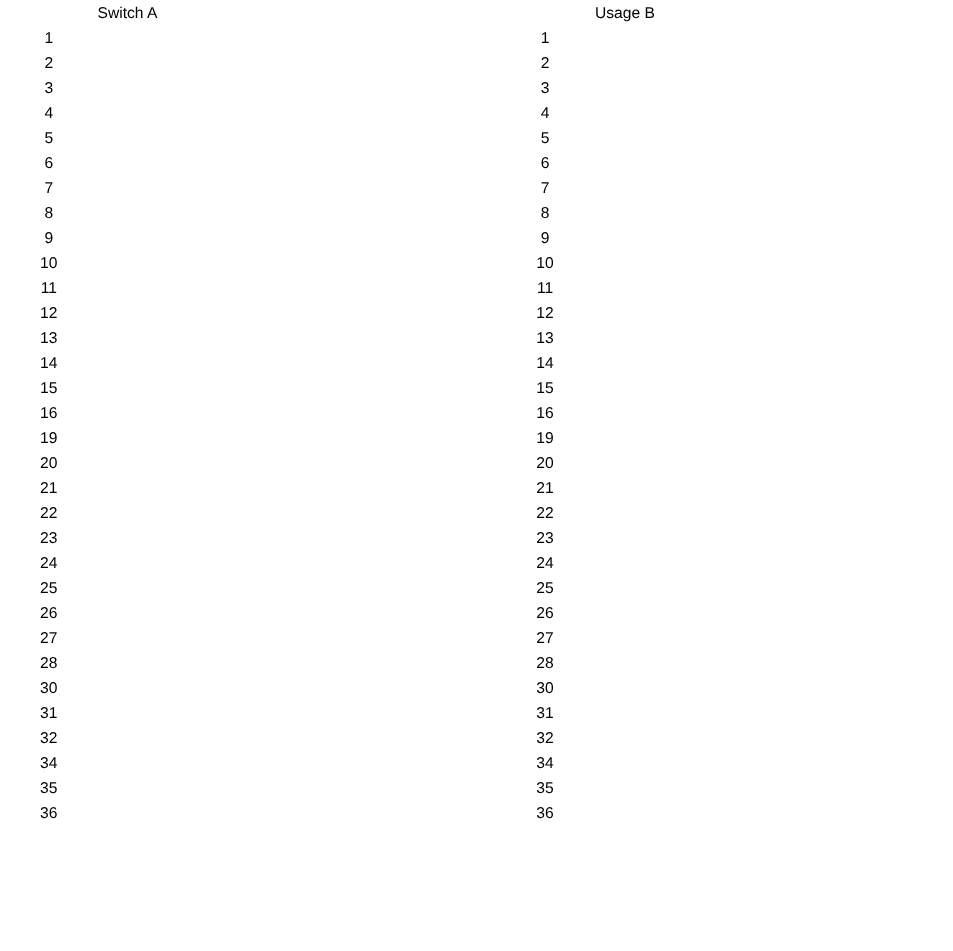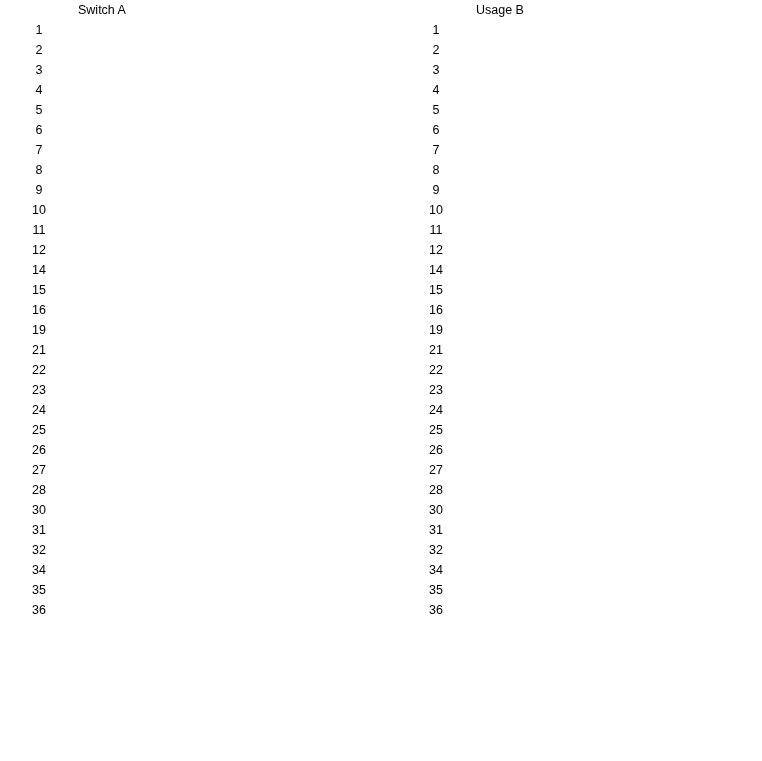--- a/index.html
+++ b/index.html
@@ -174,20 +174,28 @@
   </tr>
         <tr class="data-row">
     <td class="cell-portA">12</td>
     <td class="t-left"></td>
     <td class="t-left"></td>
     <td class="cell-portB">12</td>
     <td class="t-left"></td>
     <td class="t-left"></td>
   </tr>
         <tr class="data-row">
+    <td class="cell-portA">13</td>
+    <td class="t-left"></td>
+    <td class="t-left"></td>
+    <td class="cell-portB">13</td>
+    <td class="t-left"></td>
+    <td class="t-left"></td>
+  </tr>
+        <tr class="data-row">
     <td class="cell-portA">14</td>
     <td class="t-left"></td>
     <td class="t-left"></td>
     <td class="cell-portB">14</td>
     <td class="t-left"></td>
     <td class="t-left"></td>
   </tr>
         <tr class="data-row">
     <td class="cell-portA">15</td>
     <td class="t-left"></td>
@@ -202,20 +210,28 @@
     <td class="t-left"></td>
     <td class="cell-portB">16</td>
     <td class="t-left"></td>
     <td class="t-left"></td>
   </tr>
         <tr class="data-row">
     <td class="cell-portA">19</td>
     <td class="t-left"></td>
     <td class="t-left"></td>
     <td class="cell-portB">19</td>
+    <td class="t-left"></td>
+    <td class="t-left"></td>
+  </tr>
+        <tr class="data-row">
+    <td class="cell-portA">20</td>
+    <td class="t-left"></td>
+    <td class="t-left"></td>
+    <td class="cell-portB">20</td>
     <td class="t-left"></td>
     <td class="t-left"></td>
   </tr>
         <tr class="data-row">
     <td class="cell-portA">21</td>
     <td class="t-left"></td>
     <td class="t-left"></td>
     <td class="cell-portB">21</td>
     <td class="t-left"></td>
     <td class="t-left"></td>

